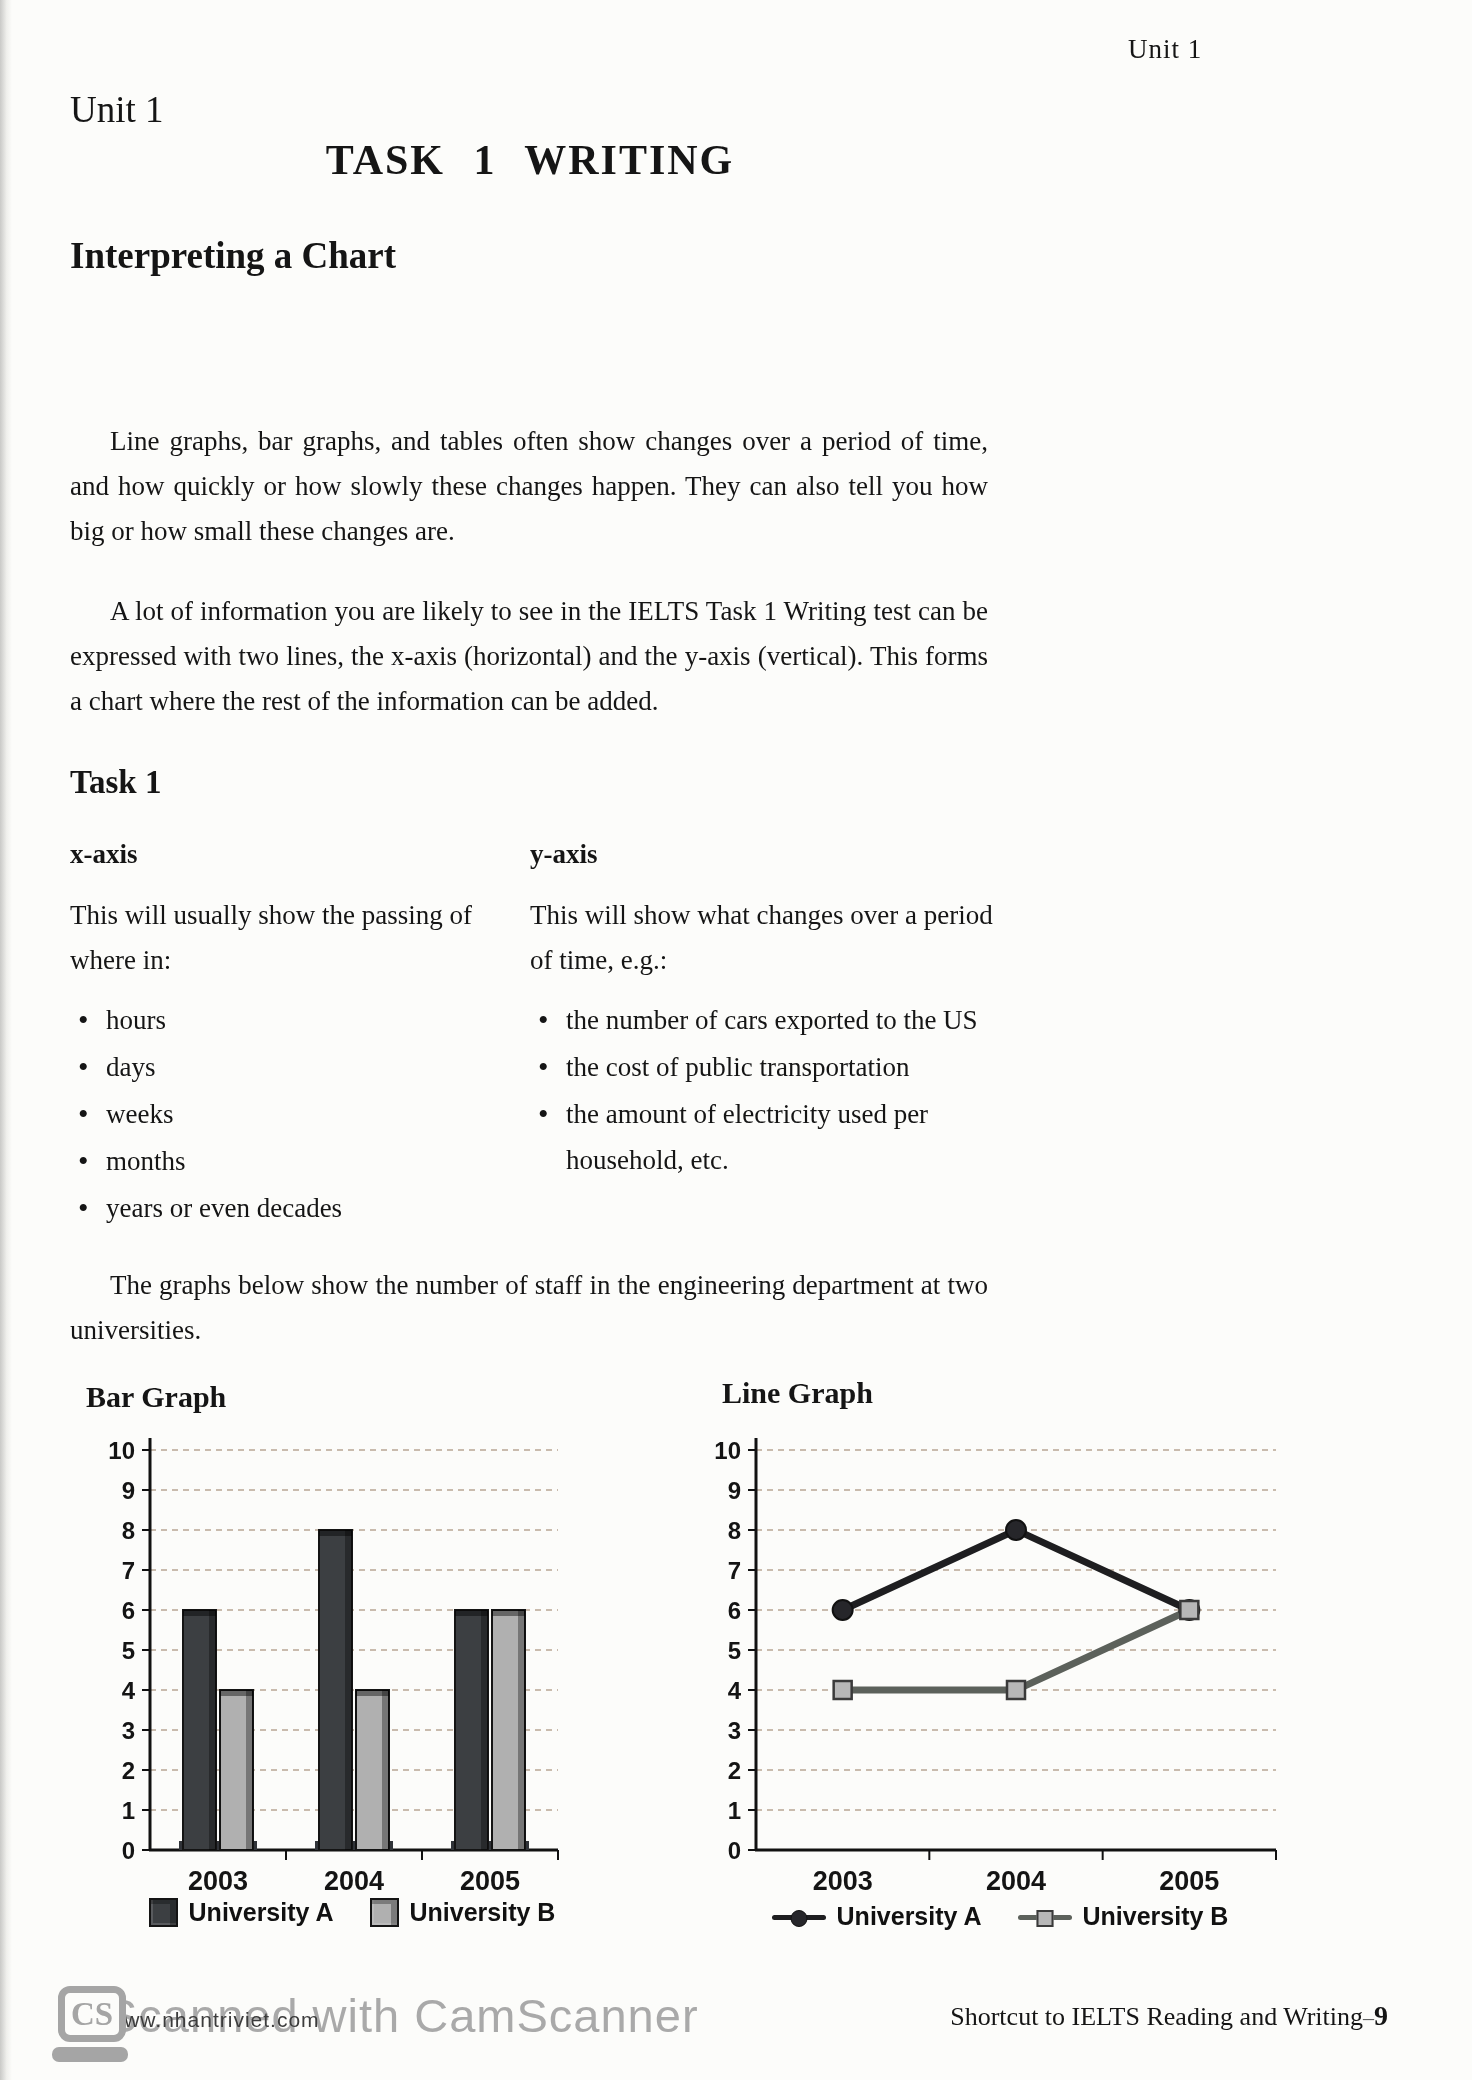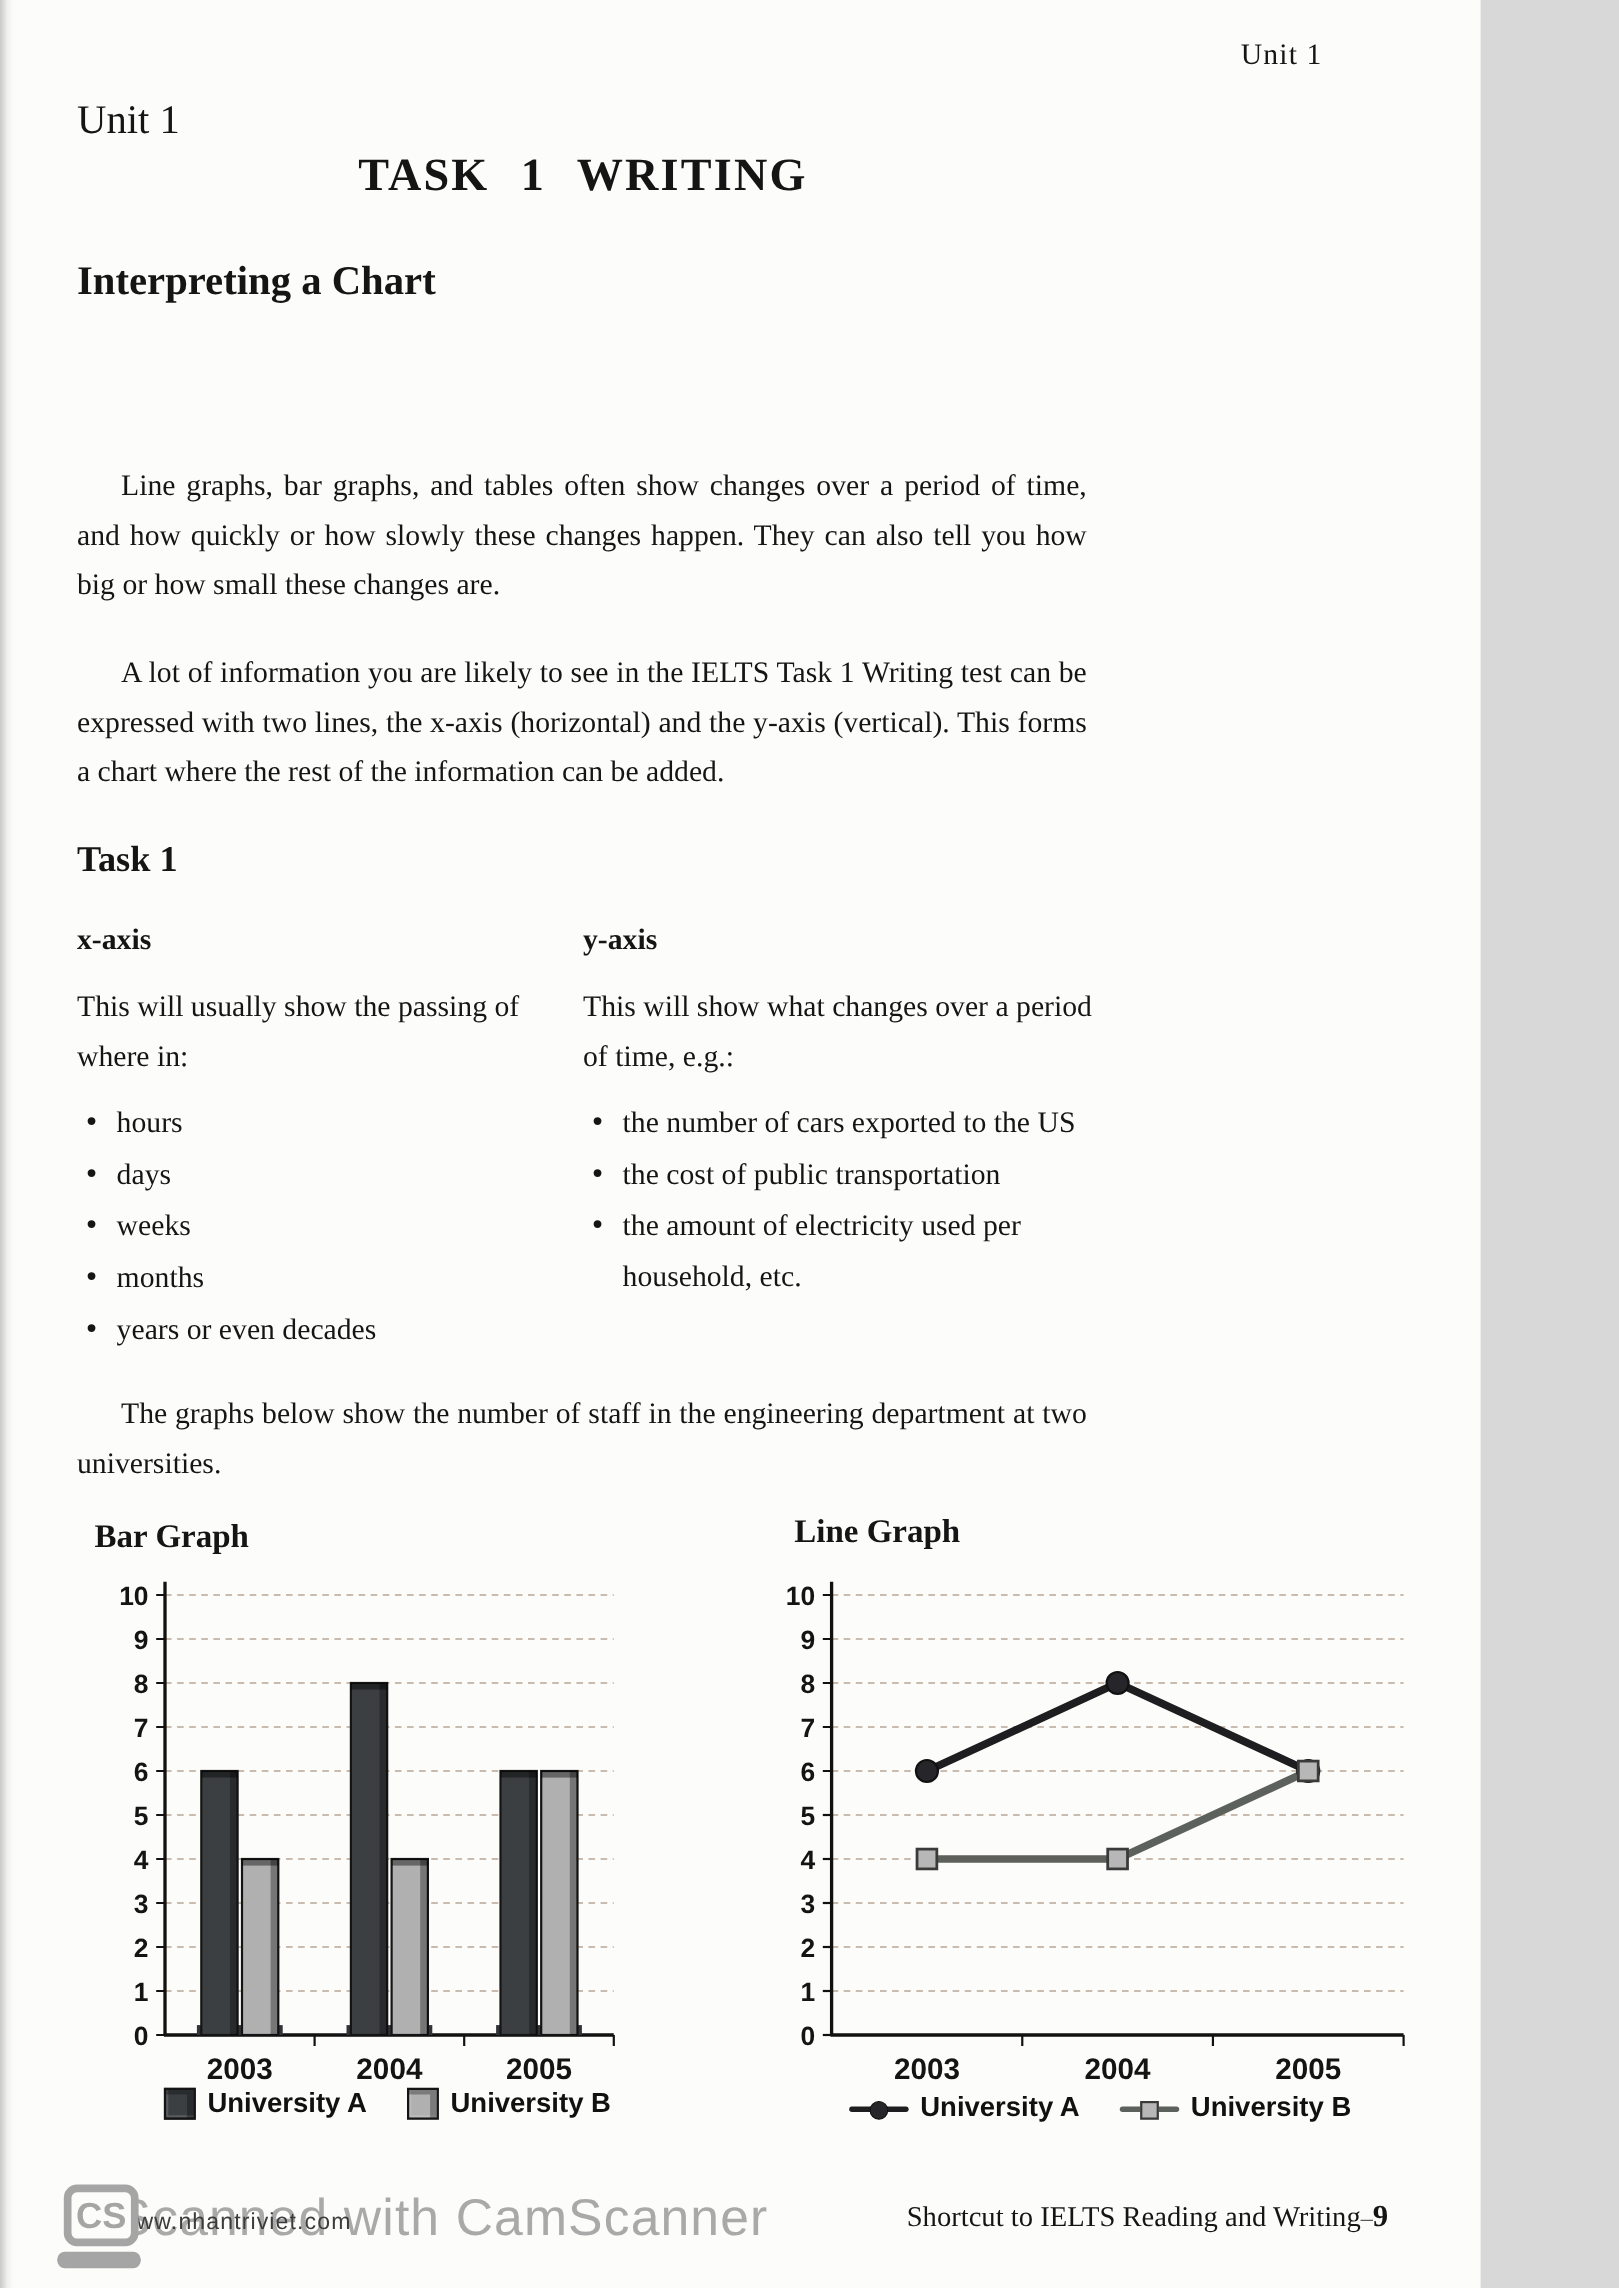--- a/index.html
+++ b/index.html
@@ -1,16 +1,16 @@
 <!DOCTYPE html>
 <html><head>
 <meta charset="utf-8">
 <style>
   html,body{margin:0;padding:0;background:#d8d8d8;}
-  .page{position:relative;width:1346px;height:2080px;background:#fcfcfa;overflow:hidden;
+  .page{position:relative;width:1472px;height:2080px;background:#fcfcfa;overflow:hidden;
         font-family:"Liberation Serif",serif;color:#151515;}
   .scan-edge{position:absolute;left:0;top:0;bottom:0;width:12px;
         background:linear-gradient(to right,#c9c9c7,#efefec 55%,rgba(255,255,255,0));}
   .hdr-right{position:absolute;top:34px;left:1128px;font-size:27px;letter-spacing:1px;}
   .unit-heading{position:absolute;top:88px;left:70px;font-size:37px;}
   .main-title{position:absolute;top:136px;left:70px;width:920px;text-align:center;
         font-size:42px;font-weight:bold;letter-spacing:2px;word-spacing:16px;}
   .section-heading{position:absolute;top:234px;left:70px;font-size:37px;font-weight:bold;}
   .para{position:absolute;left:70px;width:918px;font-size:27px;line-height:45px;
         text-align:justify;text-indent:40px;}
@@ -47,21 +47,21 @@
         border-radius:50%;background:#26262a;border:1px solid #111;}
   .mks{position:absolute;top:0;left:50%;transform:translateX(-50%);width:13px;height:13px;
         background:#b7b7b7;border:2px solid #3a3a3a;}
   .footer-watermark{position:absolute;left:106px;top:1988px;font-family:"Liberation Sans",sans-serif;
         font-size:47px;color:#a9a9a9;letter-spacing:1px;z-index:1;}
   .footer-url{position:absolute;left:108px;top:2008px;font-family:"Liberation Sans",sans-serif;
         font-size:21px;color:#3c3c3c;letter-spacing:1px;z-index:2;}
   .cs-logo{position:absolute;left:52px;top:1986px;width:82px;z-index:2;}
   .cs-box{width:54px;height:42px;margin-left:6px;border:7px solid #a5a5a5;border-radius:12px;
         display:flex;align-items:center;justify-content:center;background:#fcfcfa;}
-  .cs-text{font-family:Liberation Sans, sans-serif;font-weight:bold;font-size:33px;color:#a5a5a5;}
+  .cs-text{font-family:Liberation Serif, serif;font-weight:bold;font-size:33px;color:#a5a5a5;}
   .cs-bar{width:76px;height:15px;background:#a5a5a5;border-radius:7px;margin-top:5px;}
   .footer-right{position:absolute;right:84px;top:2000px;font-size:26px;display:inline-flex;
         align-items:baseline;}
   .footer-sep{color:#555;font-size:22px;}
   .footer-page{font-weight:bold;font-size:28px;}
 </style>
 </head>
 <body>
 
 <div class="page">

